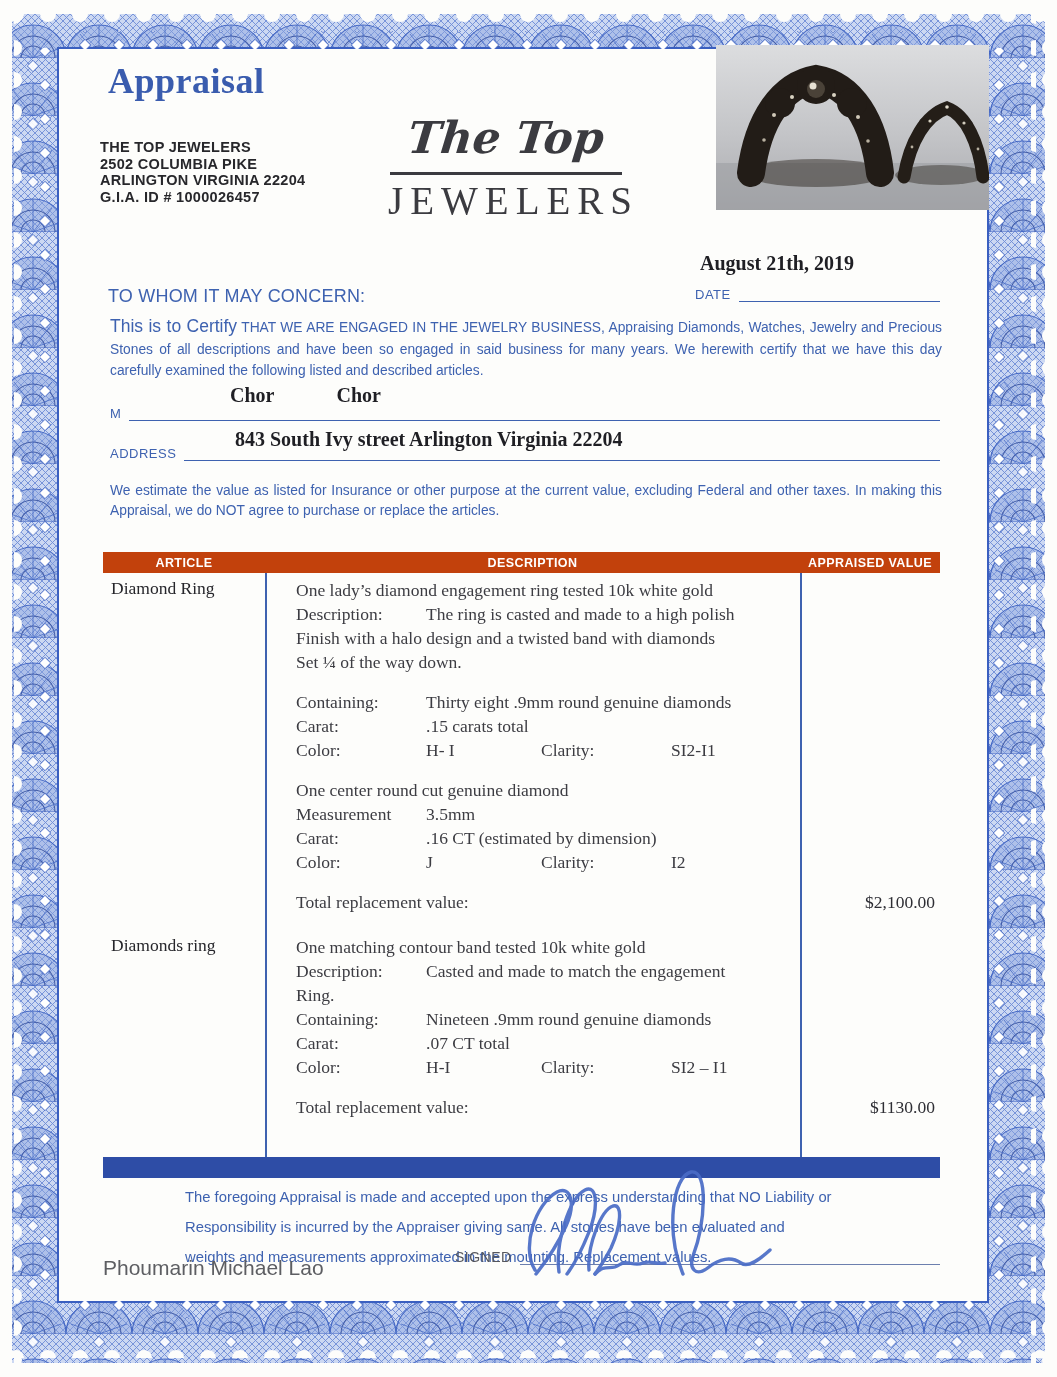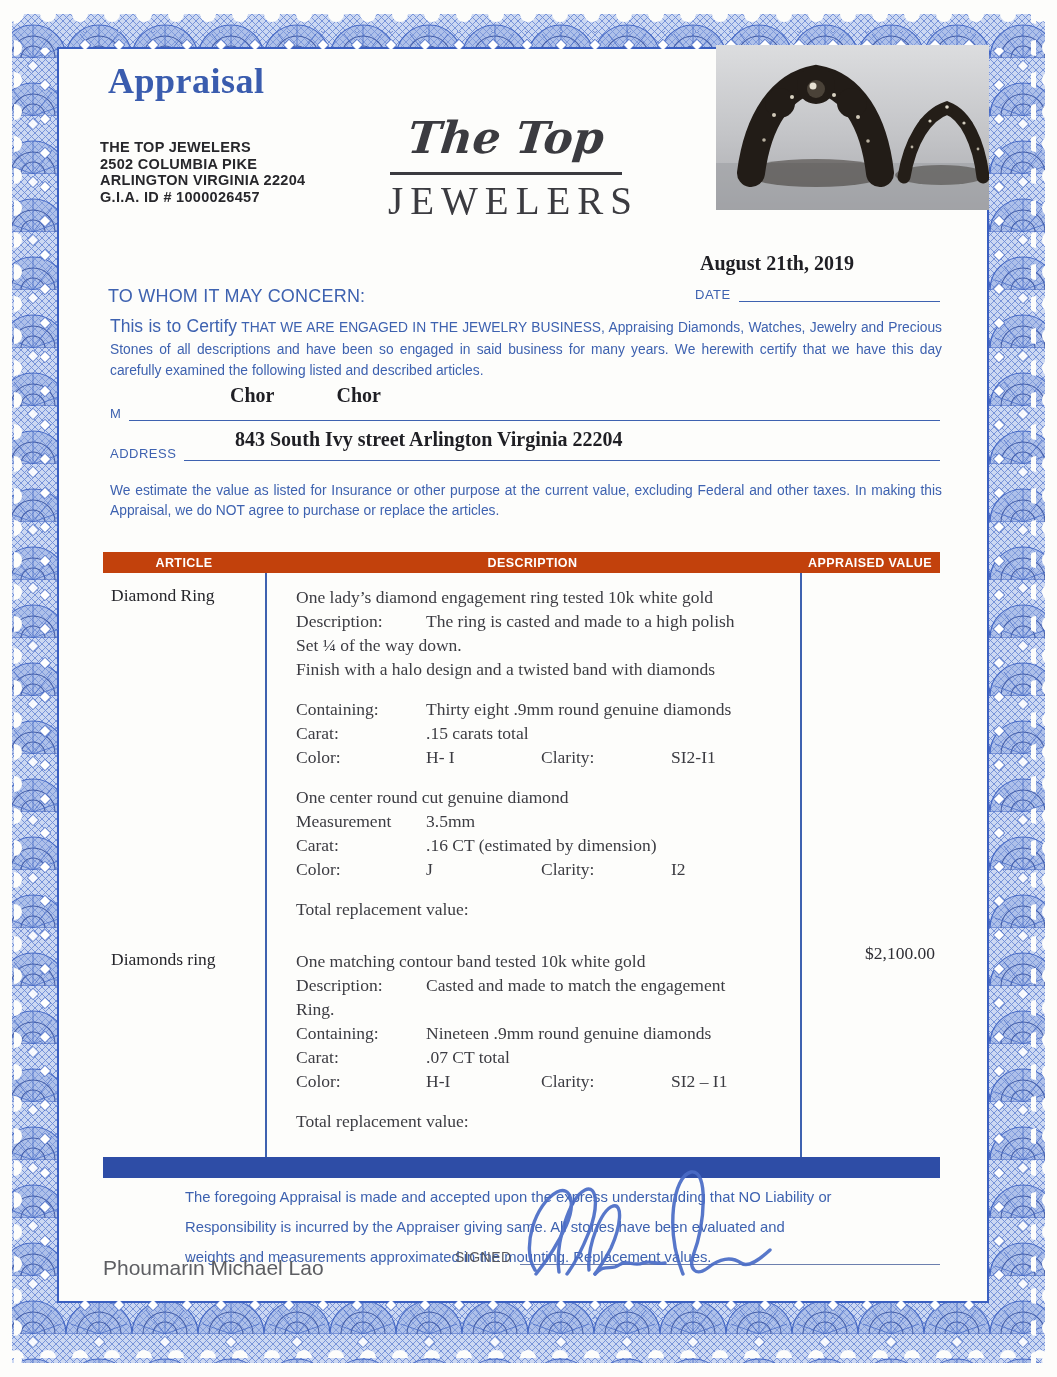--- a/index.html
+++ b/index.html
@@ -45,36 +45,36 @@
   
   .apr-table{left:103px; top:552px; width:837px;}
   .thead{display:flex; background:#c2410c; height:21px; align-items:center;
     color:#fff; font-size:12.5px; font-weight:bold; letter-spacing:.4px;}
   .th-article{width:162px; text-align:center;}
   .th-desc{width:535px; text-align:center;}
   .th-value{flex:1; text-align:center;}
   .tbody{position:relative; min-height:585px;}
   .vline{position:absolute; top:0; bottom:0; width:0; border-left:2px solid #3e62b0;}
   .vline.v1{left:162px;} .vline.v2{left:697px;}
-  .trow{position:relative; display:flex; padding-top:12px;}
+  .trow{position:relative; display:flex; padding-top:5px;}
   .col-article{width:162px; flex:none; padding-left:8px; box-sizing:border-box;
     font-family:"Liberation Serif", serif; font-size:17.5px; color:#26262b;}
   .col-desc{width:535px; flex:none; padding:0 10px 0 31px; box-sizing:border-box;
     font-family:"Liberation Serif", serif; font-size:17.5px; color:#3c3c42;}
   .line{line-height:24px; min-height:24px;}
   .line.blank{height:16px; min-height:16px;}
   .line.cols{display:flex;}
   .cols .c0{width:130px; flex:none;}
   .cols2 .c1{flex:1;}
   .cols4 .c1{width:115px; flex:none;}
   .cols4 .c2{width:130px; flex:none;}
   .cols4 .c3{flex:1;}
   .line.total{position:relative; margin-top:16px;}
   .tvalue{position:absolute; left:calc(100% + 10px); top:0; width:135px;
-    text-align:right; white-space:nowrap; color:#2e2e34;margin-top:44px;}
+    text-align:right; white-space:nowrap; color:#2e2e34;}
   .trow + .trow{margin-top:16px;}
   .bottom-bar{left:103px; top:1157px; width:837px; height:21px; background:#2e4da6;}
   
   .disclaimer{left:185px; top:1182px; width:690px; font-size:14.8px;
     color:#3e62b0; line-height:30px;}
   .signed-row{left:455px; top:1248px; width:485px; display:flex; align-items:flex-end;}
   .signed-row .field-label{color:#55565c; font-size:14px;}
   .signed-row .rule{border-bottom:1.8px solid #6c7fae; height:16px;}
   .signature{left:505px; top:1160px; width:290px; height:135px; pointer-events:none;}
   .appraiser{left:103px; top:1256px; font-size:21px; color:#5d5e62;}
@@ -218,22 +218,22 @@
       <div class="vline v1"></div>
       <div class="vline v2"></div>
     <div class="trow">
           <div class="col-article">Diamond Ring</div>
           <div class="col-desc">
             <div class="line">One lady’s diamond engagement ring tested 10k white gold</div>
             <div class="line cols cols2">
               <span class="c0">Description:</span>
               <span class="c1">The ring is casted and made to a high polish</span>
             </div>
+            <div class="line">Finish with a halo design and a twisted band with diamonds</div>
             <div class="line">Set ¼ of the way down.</div>
-            <div class="line">Finish with a halo design and a twisted band with diamonds</div>
             <div class="line blank"></div>
             <div class="line cols cols2">
               <span class="c0">Containing:</span>
               <span class="c1">Thirty eight .9mm round genuine diamonds</span>
             </div>
             <div class="line cols cols2">
               <span class="c0">Carat:</span>
               <span class="c1">.15 carats total</span>
             </div>
             <div class="line cols cols4">

